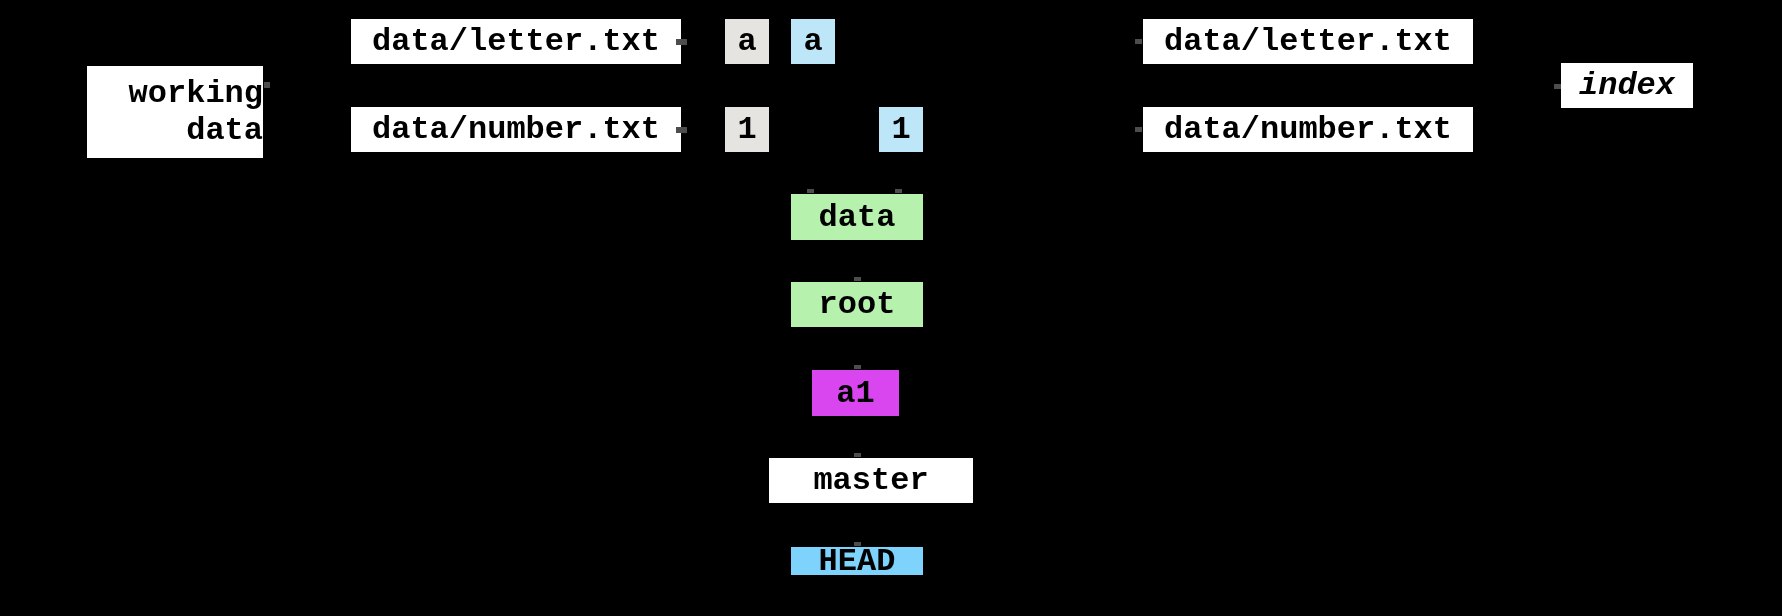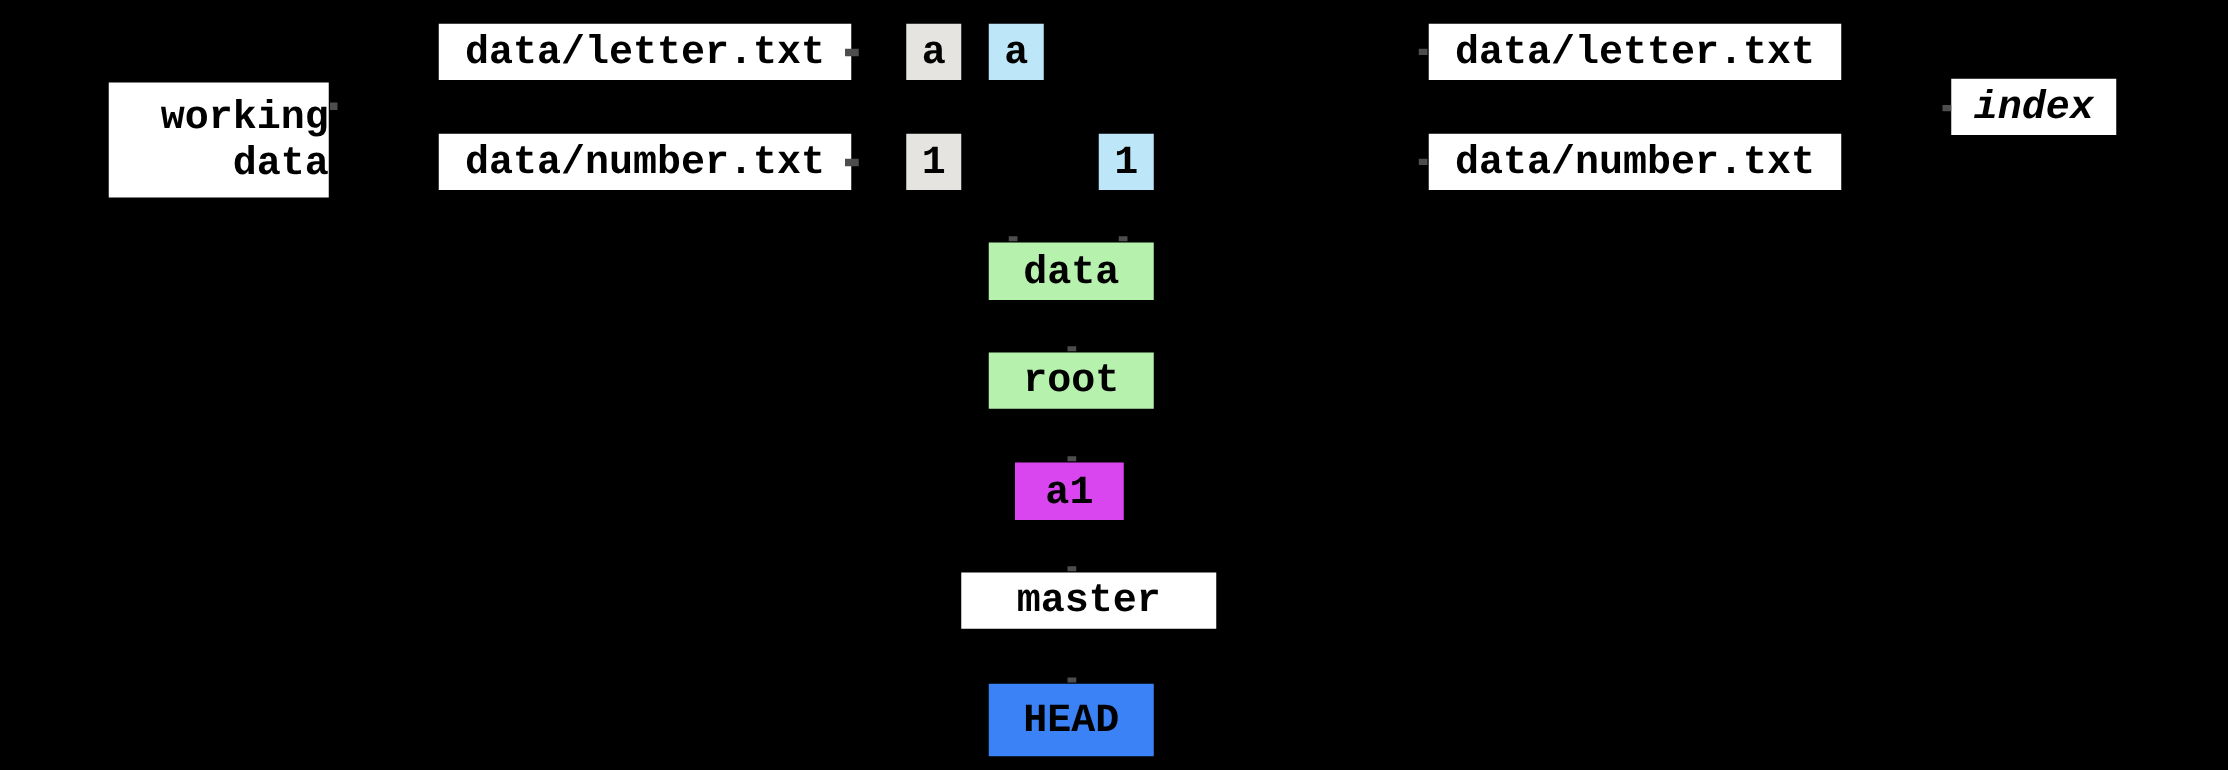--- a/index.html
+++ b/index.html
@@ -57,21 +57,21 @@
 
   <div class="box" style="left: 791px; top: 19px; width: 44px; height: 45px; background-color: rgb(189, 231, 249);">a</div>
   <div class="box" style="left: 879px; top: 107px; width: 44px; height: 45px; background-color: rgb(189, 231, 249);">1</div>
 
   <div class="box" style="left: 791px; top: 194px; width: 132px; height: 46px; background-color: rgb(182, 241, 173);">data</div>
   <div class="box" style="left: 791px; top: 282px; width: 132px; height: 45px; background-color: rgb(182, 241, 173);">root</div>
 
   <div class="box" style="left: 812px; top: 370px; width: 87px; height: 46px; background-color: #d946ef;">a1</div>
 
   <div class="box" style="left: 769px; top: 458px; width: 204px; height: 45px; background-color: rgb(255, 255, 255);">master</div>
-  <div class="box" style="left: 791px; top: 547px; width: 132px; height: 58px; background-color: #3b82f6;">HEAD</div>
+  <div class="box" style="left: 791px; top: 547px; width: 132px; height: 28px; background-color: #7dd3fc;">HEAD</div>
 
   <div class="box" style="left: 1143px; top: 19px; width: 330px; height: 45px; background-color: rgb(255, 255, 255);">data/letter.txt</div>
   <div class="box" style="left: 1143px; top: 107px; width: 330px; height: 45px; background-color: rgb(255, 255, 255);">data/number.txt</div>
 
   <div class="box" style="left: 1561px; top: 63px; width: 132px; height: 45px; background-color: rgb(255, 255, 255); font-style: italic;">index</div>
 
   <div class="mark" style="left: 264px; top: 82px; width: 6px; height: 6px; background-color: rgb(77, 77, 77);"></div>
   <div class="mark" style="left: 676px; top: 39px; width: 11px; height: 6px; background-color: rgb(77, 77, 77);"></div>
   <div class="mark" style="left: 676px; top: 127px; width: 11px; height: 6px; background-color: rgb(77, 77, 77);"></div>
   <div class="mark" style="left: 1135px; top: 39px; width: 7px; height: 5px; background-color: rgb(77, 77, 77);"></div>

